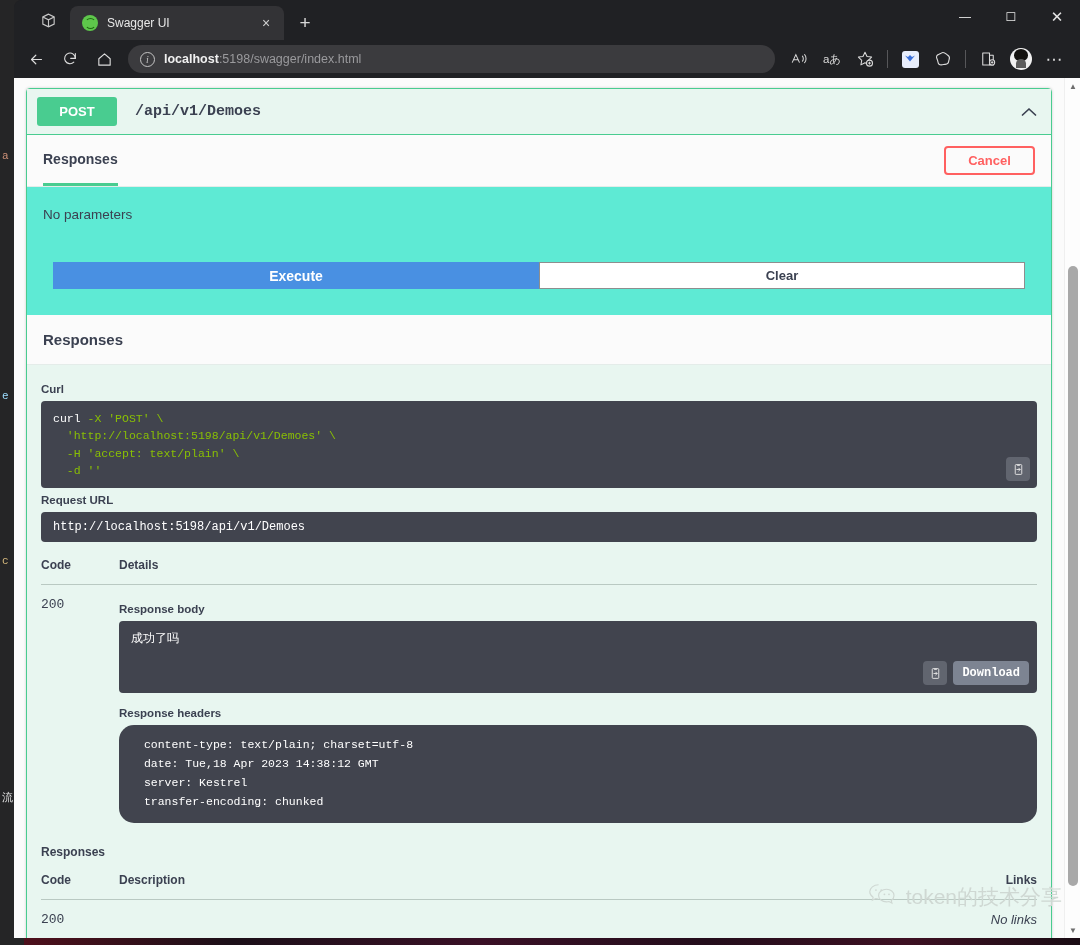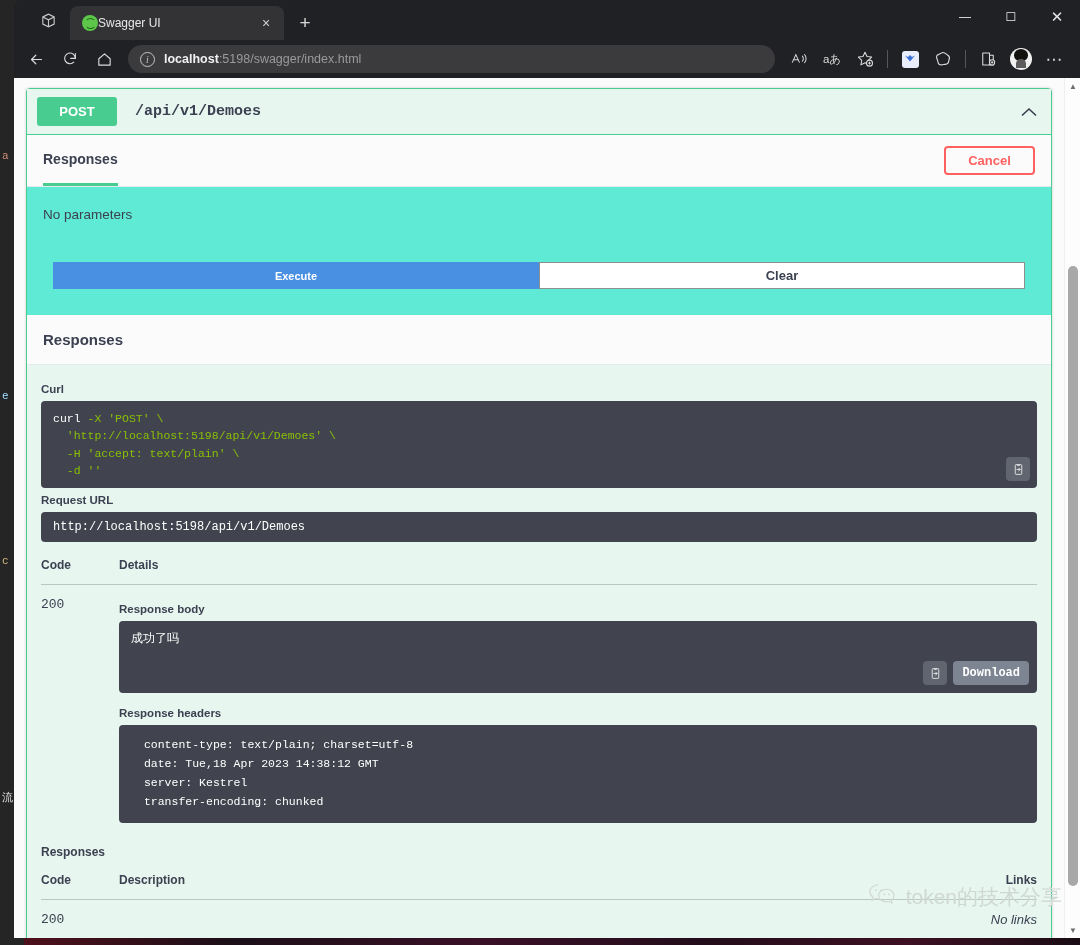--- a/index.html
+++ b/index.html
@@ -47,21 +47,21 @@
     border-radius: 5px;
     color: #c7c7c7;
   }
   .tab {
     position: relative;
     height: 34px; width: 214px;
     background: #333336;
     border-radius: 8px 8px 0 0;
     display: flex; align-items: center;
     padding: 0 8px 0 12px;
-    gap: 0;
+    gap: 9px;
   }
   .tab-favicon {
     width: 16px; height: 16px; border-radius: 50%;
     background: #5ec74b;
     display: flex; align-items: center; justify-content: center;
     flex: 0 0 auto;
   }
   .tab-favicon::after {
     content: ""; width: 9px; height: 9px; border-radius: 50%;
     border: 1.6px solid #1f6b12;
@@ -206,21 +206,21 @@
 
   .params-area {
     background: #5eead4;
     padding: 20px 16px 26px;
   }
   .no-params { font-size: 13.5px; color: #3b4151; margin-bottom: 40px; }
   .btn-row { display: flex; padding: 0 10px; }
   .execute-btn {
     flex: 1 1 0; height: 27px;
     background: #4990e2; border: 1px solid #4990e2;
-    color: #fff; font-size: 11px; font-weight: 700;
+    color: #fff; font-size: 14px; font-weight: 700;
     display: flex; align-items: center; justify-content: center;
   }
   .clear-btn {
     flex: 1 1 0; height: 27px;
     background: #fff; border: 1px solid #8e8e8e;
     color: #3b4151; font-size: 13px; font-weight: 700;
     display: flex; align-items: center; justify-content: center;
   }
 
   .resp-section-head {
@@ -287,21 +287,21 @@
   .resp-actions {
     position: absolute; right: 8px; bottom: 8px;
     display: flex; align-items: center; gap: 6px;
   }
   .download-btn {
     background: #7d8492; color: #fff;
     font-size: 12px; font-weight: 700;
     padding: 5px 9px; border-radius: 4px;
   }
   .headers-block {
-    background: #41444e; border-radius: 4px;
+    background: #41444e; border-radius: 15px;
     padding: 11px 18px;
     font-family: "Liberation Mono", monospace;
     font-size: 11.5px; line-height: 1.65; color: #fff;
     white-space: pre;
   }
 
   .resp-list-area { background: #e8f6f0; padding: 16px 14px 30px; }
   .resp-list-label { font-size: 12px; font-weight: 700; color: #3b4151; margin-bottom: 14px; }
   .desc-cell { padding-left: 0; }
   .no-links { font-style: italic; color: #6b6b6b; font-size: 12px; text-align: right; }

